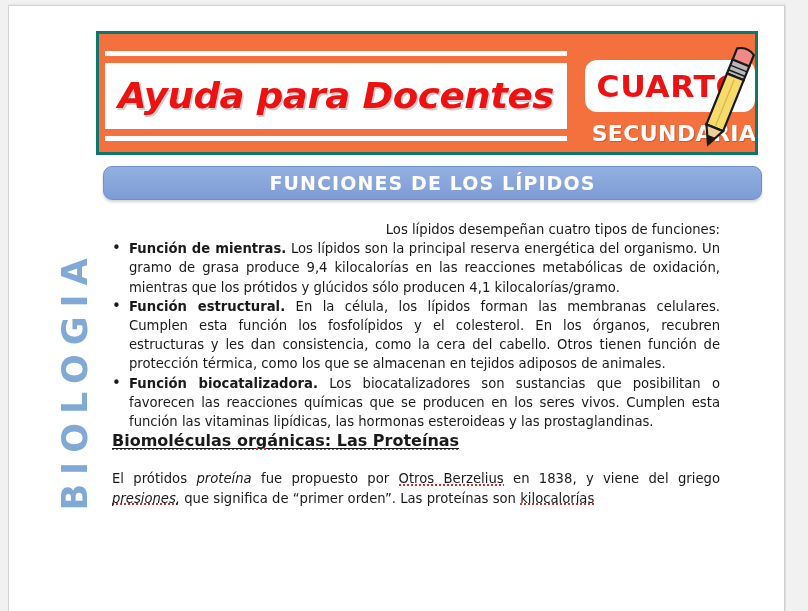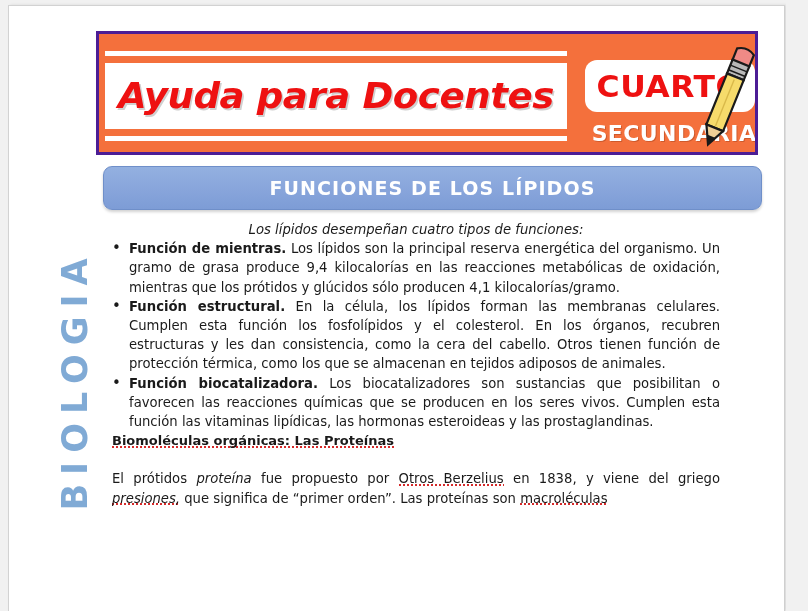--- a/index.html
+++ b/index.html
@@ -45,21 +45,21 @@
   }
 
   
   #banner {
     position: absolute;
     left: 96px;
     top: 31px;
     width: 662px;
     height: 124px;
     background: #f4703c;
-    border: 3px solid #4c1d95;
+    border: 3px solid #0f766e;
     box-sizing: border-box;
     overflow: hidden;
   }
   #banner-white-panel {
     position: absolute;
     left: 6px;
     top: 17px;
     width: 462px;
     height: 90px;
     background: #ffffff;
@@ -151,21 +151,21 @@
     width: 70px;
     height: 120px;
   }
 
   
   #section-title {
     position: absolute;
     left: 103px;
     top: 166px;
     width: 659px;
-    height: 44px;
+    height: 34px;
     background: linear-gradient(180deg, #93b0e0 0%, #8aa7dc 45%, #7d9cd6 100%);
     border: 1px solid #6f8fc9;
     border-radius: 9px;
     box-sizing: border-box;
     display: flex;
     align-items: center;
     justify-content: center;
     box-shadow: 0 2px 3px rgba(0,0,0,0.18);
   }
   #section-title-text {
@@ -204,21 +204,21 @@
     width: 608px;
     color: #1a1a1a;
     font-family: "DejaVu Sans", sans-serif;
     font-size: 13.2px;
     line-height: 19.2px;
   }
   .para {
     margin: 0;
     text-align: justify;
   }
-  .para.nojust { text-align: center; font-style: italic; }
+  .para.nojust { text-align: right; }
   .bullet-row {
     display: flex;
     align-items: flex-start;
   }
   .bullet-dot {
     width: 17px;
     flex: 0 0 17px;
     font-size: 15px;
     line-height: 19.2px;
     text-align: left;
@@ -230,21 +230,22 @@
   .bullet-body .lead {
     font-weight: bold;
   }
   .indent-block {
     margin-left: 17px;
     text-align: justify;
   }
   .section-heading {
     margin-left: 0;
     font-weight: bold;
-    font-size: 13px;
+    font-size: 16px;
+    text-decoration: underline;
     text-underline-offset: 2px;
   }
   .spacer-line { height: 19px; }
   .ital { font-style: italic; }
   .spell {
     background-image: linear-gradient(to right,
       #d42a2a 0 2px, transparent 2px 4px);
     background-repeat: repeat-x;
     background-position: left calc(100% - 0.5px);
     background-size: 4px 2px;
@@ -311,17 +312,17 @@
 
     <div class="bullet-row">
       <span class="bullet-dot">•</span>
       <span class="bullet-body"><span class="lead">Función biocatalizadora.</span><span> Los biocatalizadores son sustancias que posibilitan o favorecen las reacciones químicas que se producen en los seres vivos. Cumplen esta función las vitaminas lipídicas, las hormonas esteroideas y las prostaglandinas.</span></span>
     </div>
 
     <div class="section-heading"><span class="spell">Biomoléculas orgánicas: Las Proteínas</span></div>
 
     <div class="spacer-line"></div>
 
-    <p class="para"><span>El prótidos </span><span class="ital">proteína</span><span> fue propuesto por </span><span class="spell">Otros Berzelius</span><span> en 1838, y viene del griego </span><span class="ital spell">presiones,</span><span> que significa de “primer orden”. Las proteínas son </span><span class="spell">macroléculas</span></p>
+    <p class="para"><span>El prótidos </span><span class="ital">proteína</span><span> fue propuesto por </span><span class="spell">Otros Berzelius</span><span> en 1838, y viene del griego </span><span class="ital spell">presiones,</span><span> que significa de “primer orden”. Las proteínas son </span><span class="spell">kilocalorías</span></p>
 
   </div>
 
 </div>
 
 </body></html>

